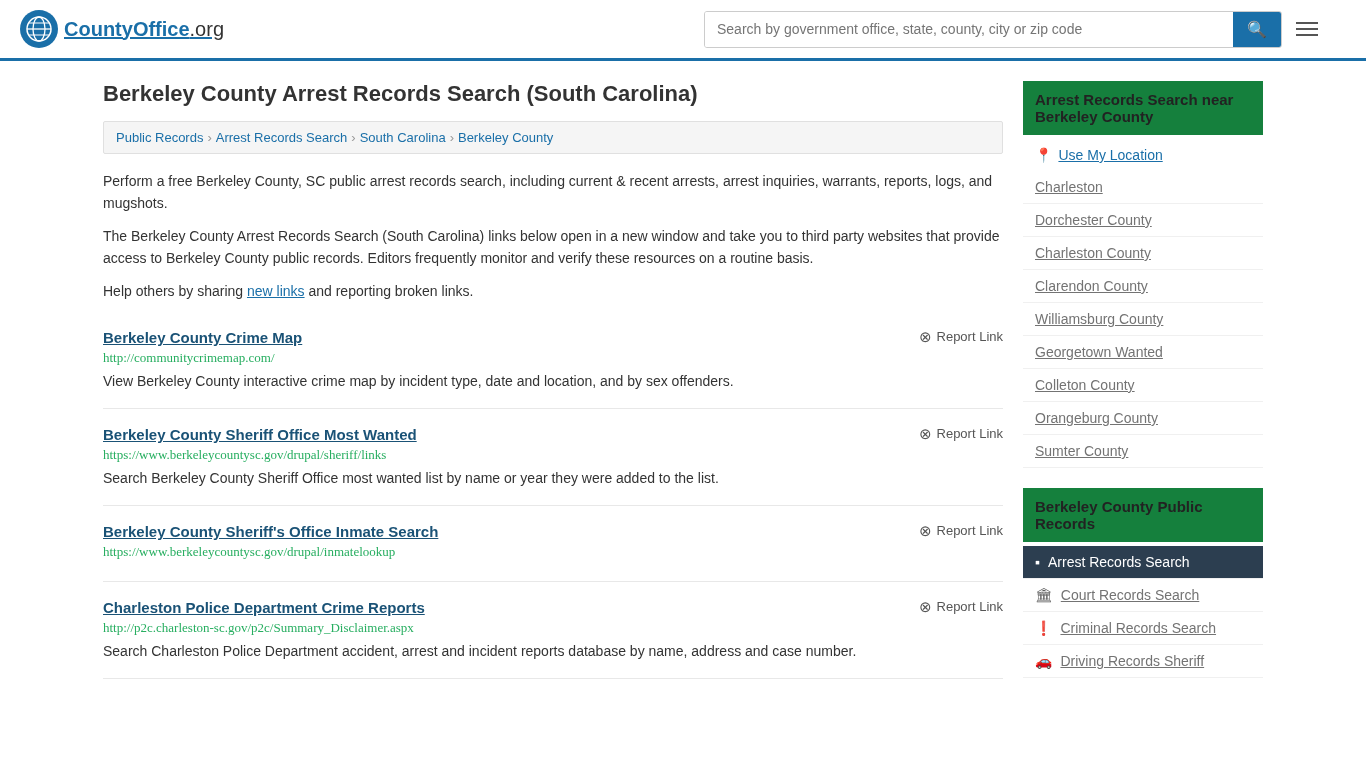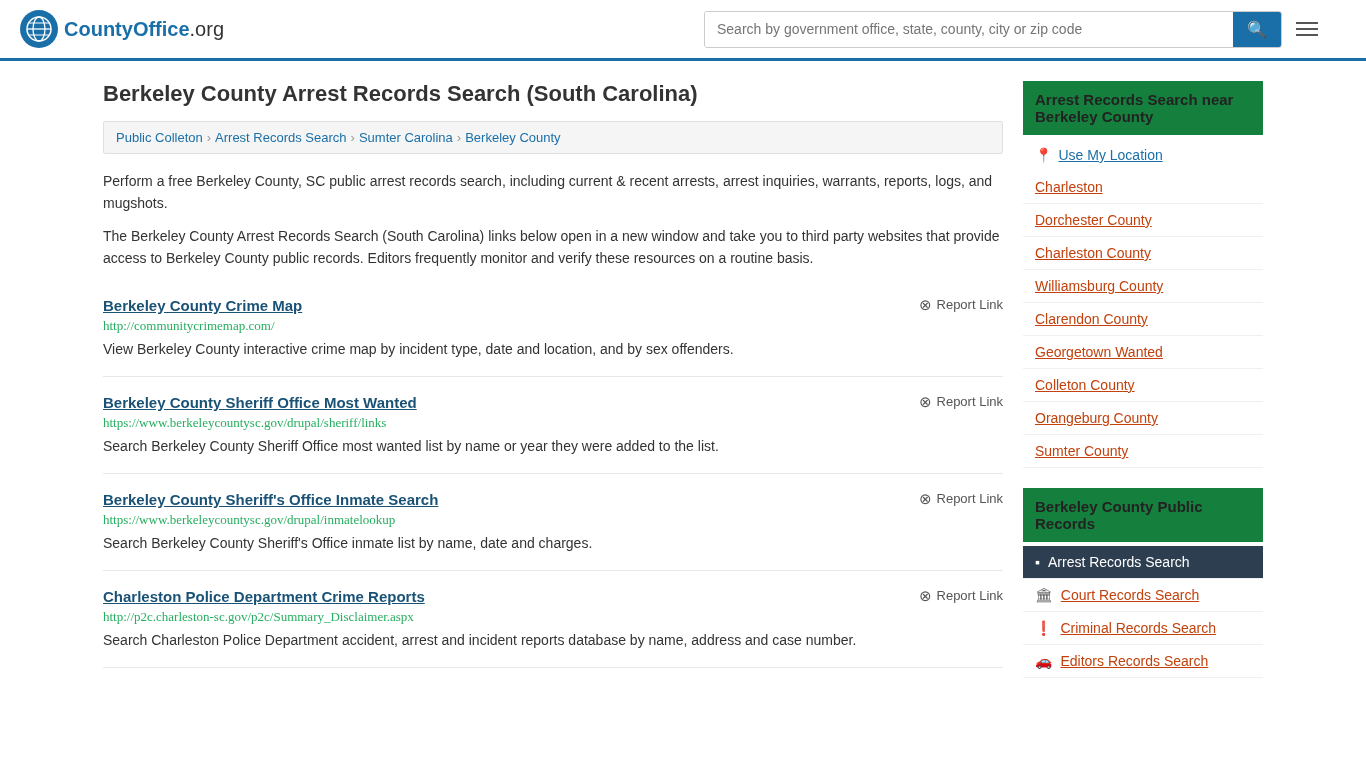--- a/index.html
+++ b/index.html
@@ -27,20 +27,21 @@
       display: flex;
       align-items: center;
       justify-content: center;
       color: white;
       font-size: 18px;
     }
     .logo-text {
       font-size: 20px;
       color: #1a6fa8;
       font-weight: bold;
+      text-decoration: underline;
     }
     .logo-text span {
       color: #333;
       font-weight: normal;
     }
     .search-area {
       display: flex;
       align-items: center;
       gap: 8px;
       flex: 1;
@@ -204,21 +205,21 @@
       padding: 8px 12px;
       font-size: 14px;
       border-bottom: 1px solid #f0f0f0;
       display: flex;
       align-items: center;
       gap: 8px;
       cursor: pointer;
       color: #333;
     }
     .sidebar-item a {
-      color: #c2410c;
+      color: #737373;
       text-decoration: underline;
       font-size: 14px;
     }
     .sidebar-item.active {
       background: #2c3e50;
       color: #fff;
     }
     .sidebar-item .si-icon {
       font-size: 14px;
       flex-shrink: 0;
@@ -273,31 +274,34 @@
   </div>
 </header>
 
 <div class="page-content">
 
   <main class="main-content">
 
     <h1 class="page-title">Berkeley County Arrest Records Search (South Carolina)</h1>
 
     <div class="breadcrumb">
-      <a href="#">Public Colleton</a>
+      <a href="#">Public Records</a>
       <span class="sep">›</span>
       <a href="#">Arrest Records Search</a>
       <span class="sep">›</span>
-      <a href="#">Sumter Carolina</a>
+      <a href="#">South Carolina</a>
       <span class="sep">›</span>
       <a href="#">Berkeley County</a>
     </div>
 
     <p class="description">Perform a free Berkeley County, SC public arrest records search, including current &amp; recent arrests, arrest inquiries, warrants, reports, logs, and mugshots.</p>
     <p class="description">The Berkeley County Arrest Records Search (South Carolina) links below open in a new window and take you to third party websites that provide access to Berkeley County public records. Editors frequently monitor and verify these resources on a routine basis.</p>
+    <p class="description">
+      <span>Help others by sharing </span><a href="#">new links</a><span> and reporting broken links.</span>
+    </p>
 
     <div>
 
       <div class="record-card">
         <div class="record-title-row">
           <span class="record-title">Berkeley County Crime Map</span>
           <button class="report-link-btn">
             <span class="report-icon">⊗</span>
             <span>Report Link</span>
           </button>
@@ -320,21 +324,20 @@
 
       <div class="record-card">
         <div class="record-title-row">
           <span class="record-title">Berkeley County Sheriff's Office Inmate Search</span>
           <button class="report-link-btn">
             <span class="report-icon">⊗</span>
             <span>Report Link</span>
           </button>
         </div>
         <div class="record-url">https://www.berkeleycountysc.gov/drupal/inmatelookup</div>
-        <div class="record-desc">Search Berkeley County Sheriff's Office inmate list by name, date and charges.</div>
       </div>
 
       <div class="record-card">
         <div class="record-title-row">
           <span class="record-title">Charleston Police Department Crime Reports</span>
           <button class="report-link-btn">
             <span class="report-icon">⊗</span>
             <span>Report Link</span>
           </button>
         </div>
@@ -358,24 +361,24 @@
       <div class="sidebar-item">
         <a href="#">Charleston</a>
       </div>
       <div class="sidebar-item">
         <a href="#">Dorchester County</a>
       </div>
       <div class="sidebar-item">
         <a href="#">Charleston County</a>
       </div>
       <div class="sidebar-item">
+        <a href="#">Clarendon County</a>
+      </div>
+      <div class="sidebar-item">
         <a href="#">Williamsburg County</a>
-      </div>
-      <div class="sidebar-item">
-        <a href="#">Clarendon County</a>
       </div>
       <div class="sidebar-item">
         <a href="#">Georgetown Wanted</a>
       </div>
       <div class="sidebar-item">
         <a href="#">Colleton County</a>
       </div>
       <div class="sidebar-item">
         <a href="#">Orangeburg County</a>
       </div>
@@ -394,19 +397,19 @@
       <div class="sidebar-item">
         <span class="si-icon">🏛</span>
         <a href="#">Court Records Search</a>
       </div>
       <div class="sidebar-item">
         <span class="si-icon">❗</span>
         <a href="#">Criminal Records Search</a>
       </div>
       <div class="sidebar-item">
         <span class="si-icon">🚗</span>
-        <a href="#">Editors Records Search</a>
+        <a href="#">Driving Records Sheriff</a>
       </div>
     </div>
 
   </aside>
 
 </div>
 
 </body></html>

